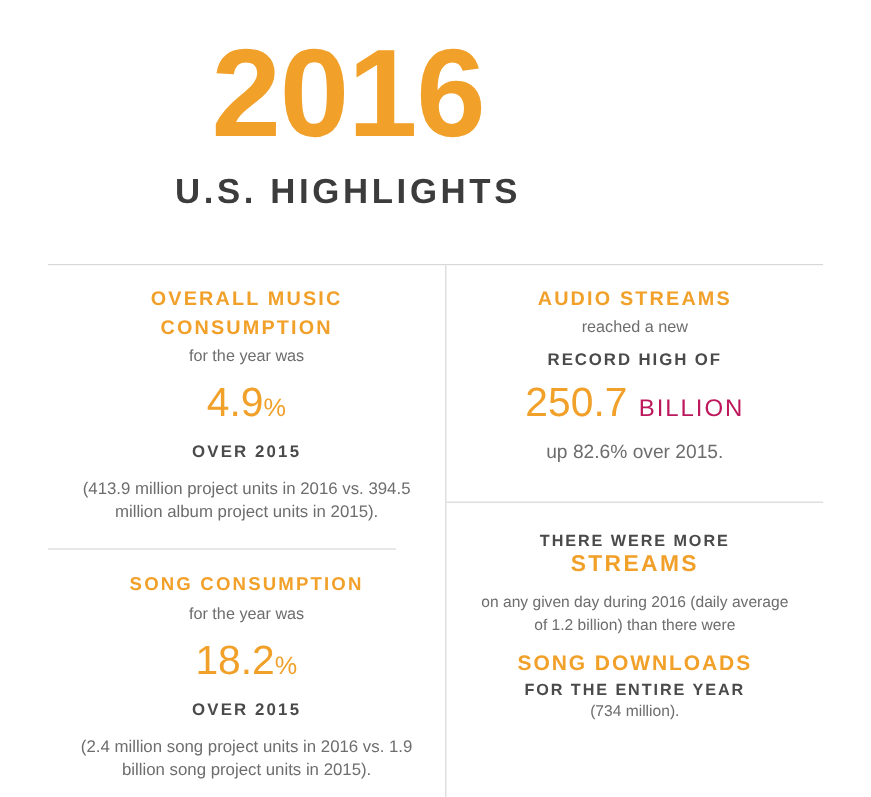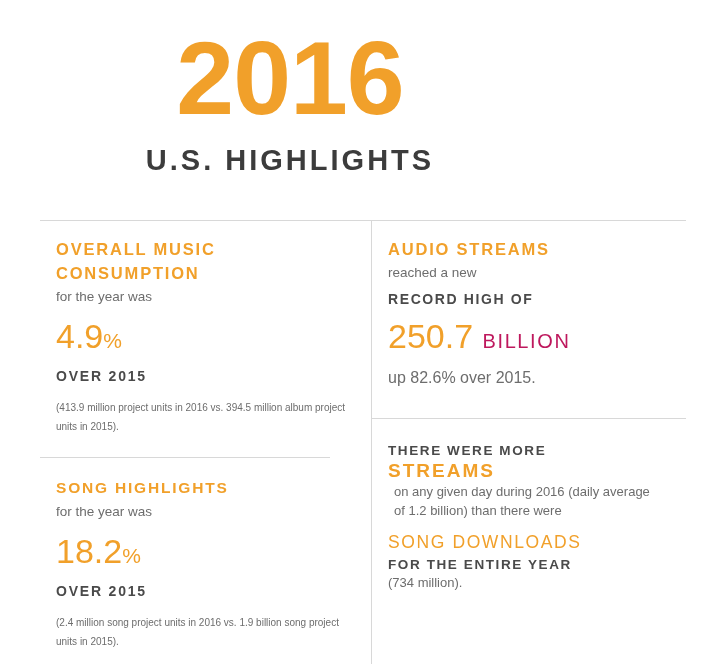--- a/index.html
+++ b/index.html
@@ -86,20 +86,21 @@
     width: 331px;
   }
   .col-right {
     position: absolute;
     left: 372px;
     top: 221px;
     width: 314px;
   }
 
   .block {
+    text-align: center;
     padding: 0 16px;
     box-sizing: border-box;
   }
 
   .heading {
     color: #f1a02a;
     font-weight: bold;
     font-size: 16.5px;
     letter-spacing: 1.8px;
     line-height: 24px;
@@ -137,21 +138,21 @@
     letter-spacing: 1.6px;
   }
   .over {
     font-size: 14px;
     letter-spacing: 1.8px;
     font-weight: bold;
     color: #4a4a4a;
     margin-top: 6px;
   }
   .note {
-    font-size: 10px;
+    font-size: 14px;
     color: #6d6d6d;
     line-height: 19px;
     margin-top: 14px;
   }
   .small-note {
     font-size: 16px;
     color: #6d6d6d;
     line-height: 19px;
     margin-top: 6px;
   }
@@ -172,25 +173,26 @@
   .there-were {
     font-size: 13.5px;
     letter-spacing: 1.6px;
     color: #4a4a4a;
     font-weight: bold;
   }
   .body-text {
     font-size: 13px;
     color: #6d6d6d;
     line-height: 19px;
+    margin-top: 10px;
     padding: 0 6px;
   }
   .downloads-head {
     color: #f1a02a;
-    font-weight: normal;
+    font-weight: bold;
     font-size: 17.5px;
     letter-spacing: 1.6px;
     margin-top: 12px;
   }
   .entire-year {
     font-size: 13.5px;
     letter-spacing: 1.6px;
     color: #4a4a4a;
     font-weight: bold;
     margin-top: 4px;
@@ -223,21 +225,21 @@
       <div class="heading">CONSUMPTION</div>
       <div class="sub-line">for the year was</div>
       <div class="bignum">
         <span>4.9</span><span class="unit">%</span>
       </div>
       <div class="over">OVER 2015</div>
       <div class="note">(413.9 million project units in 2016 vs. 394.5 million album project units in 2015).</div>
     </div>
 
     <div class="block" id="block-song">
-      <div class="heading small">SONG HIGHLIGHTS</div>
+      <div class="heading small">SONG CONSUMPTION</div>
       <div class="sub-line">for the year was</div>
       <div class="bignum">
         <span>18.2</span><span class="unit">%</span>
       </div>
       <div class="over">OVER 2015</div>
       <div class="note">(2.4 million song project units in 2016 vs. 1.9 billion song project units in 2015).</div>
     </div>
 
   </div>
 

